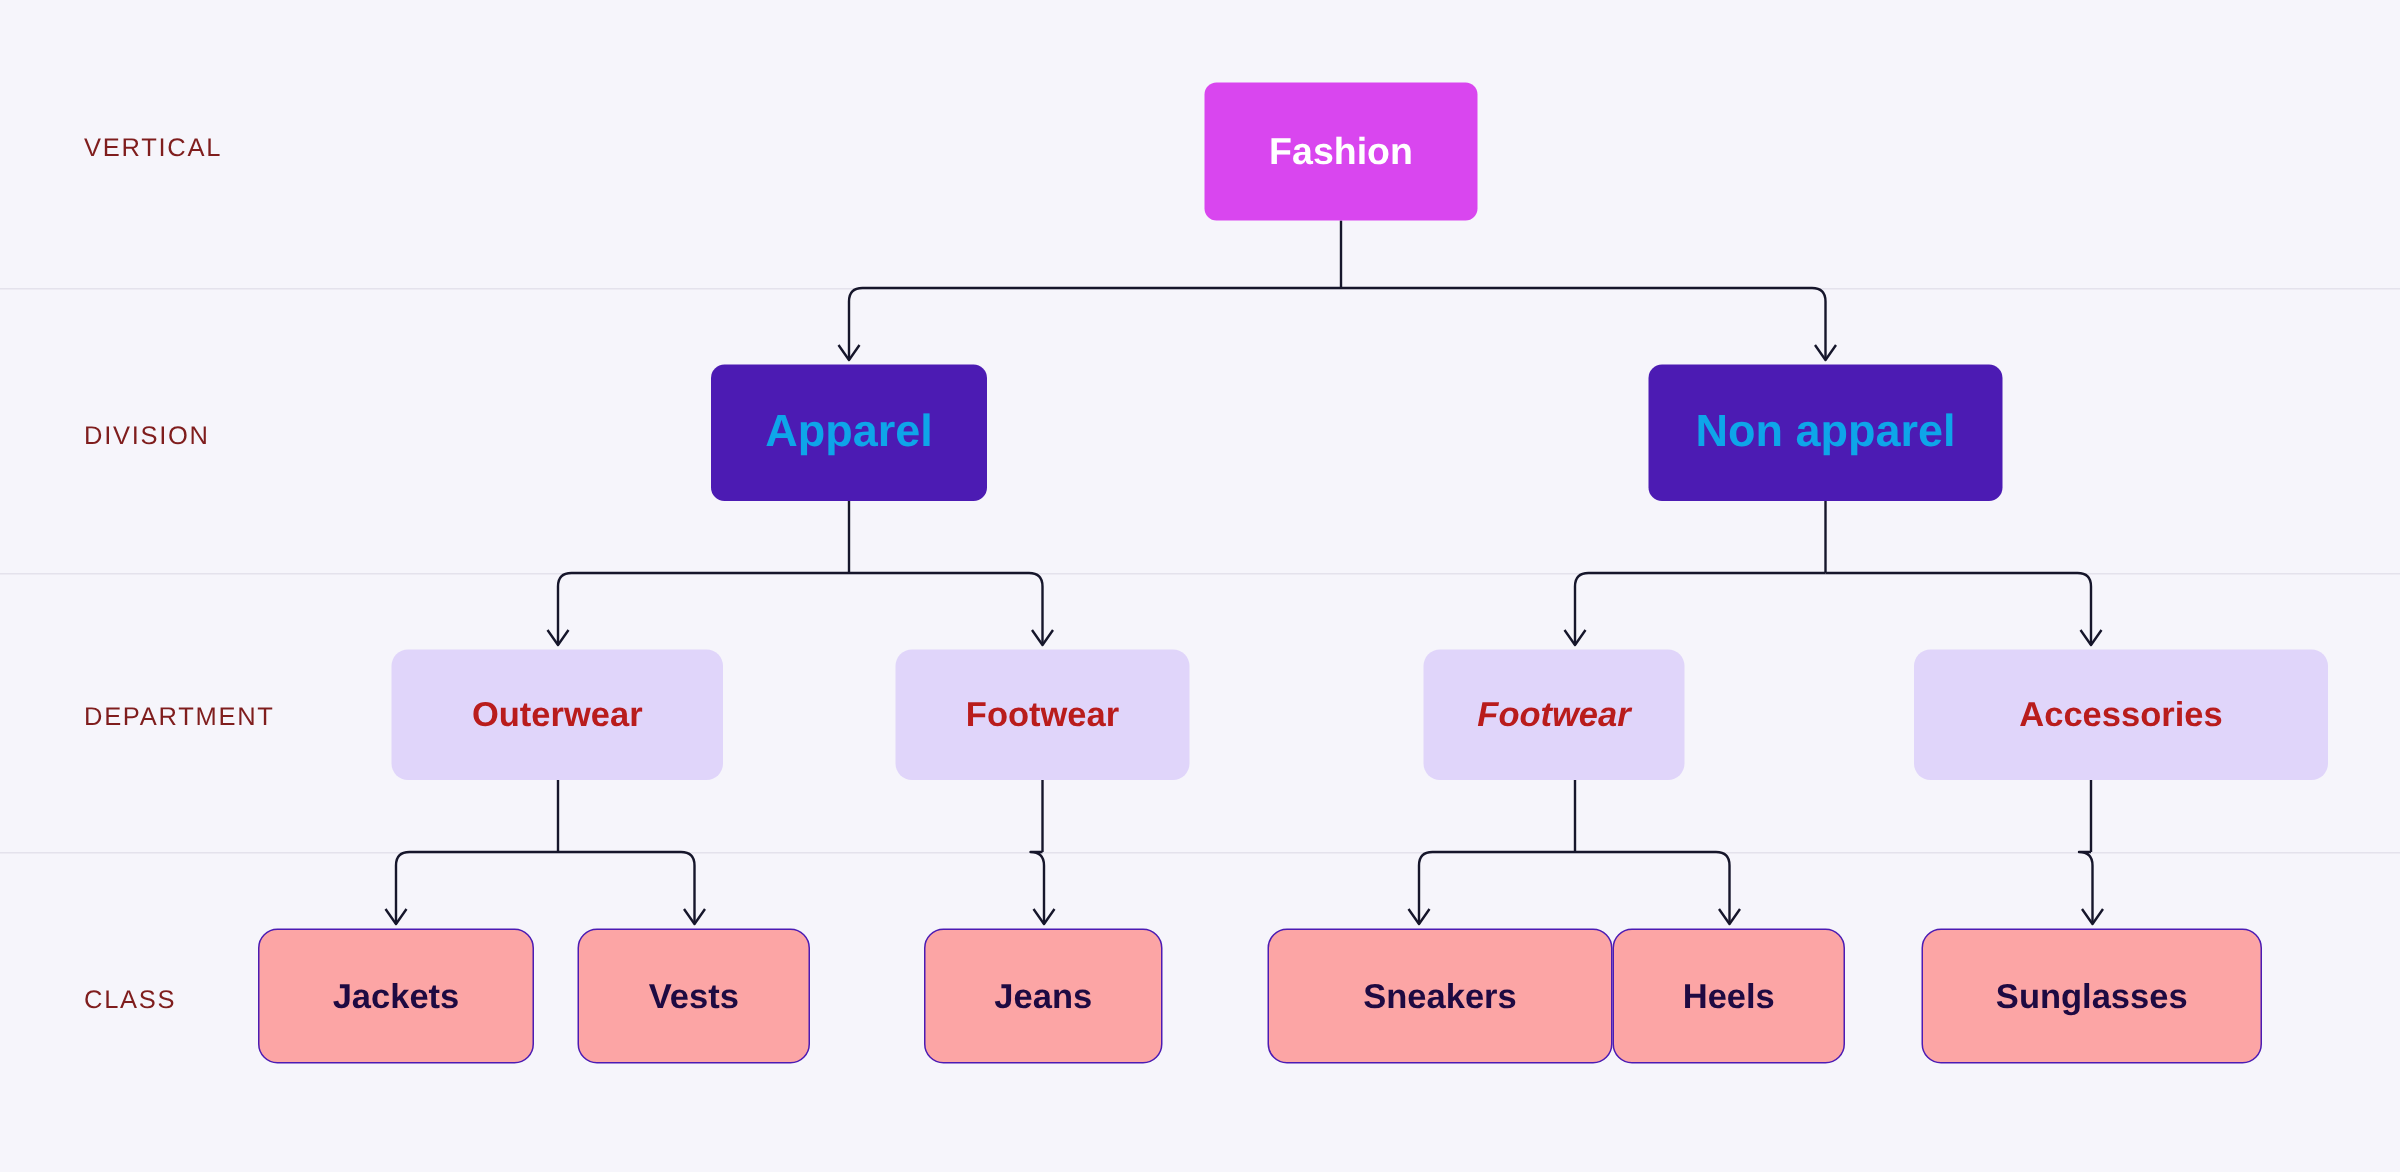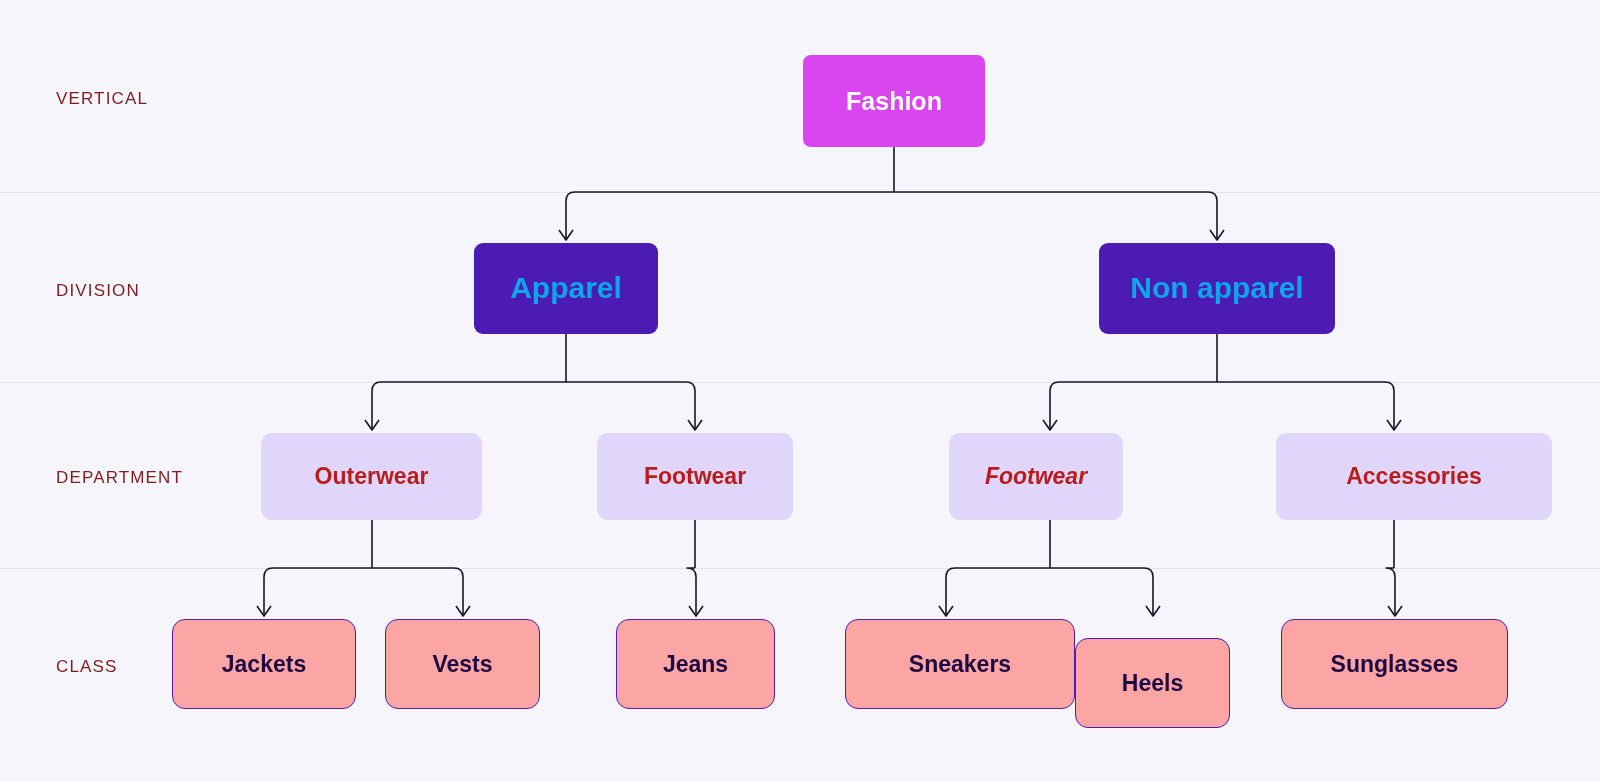--- a/index.html
+++ b/index.html
@@ -191,21 +191,21 @@
       </div>
       <div class="node classnode" style="left: 385px; top: 619px; width: 155px; height: 90px;">
         <span>Vests</span>
       </div>
       <div class="node classnode" style="left: 616px; top: 619px; width: 159px; height: 90px;">
         <span>Jeans</span>
       </div>
       <div class="node classnode" style="left: 845px; top: 619px; width: 230px; height: 90px;">
         <span>Sneakers</span>
       </div>
-      <div class="node classnode" style="left: 1075px; top: 619px; width: 155px; height: 90px; margin-top: 19px;">
+      <div class="node classnode" style="left: 1075px; top: 619px; width: 155px; height: 90px;">
         <span>Heels</span>
       </div>
       <div class="node classnode" style="left: 1281px; top: 619px; width: 227px; height: 90px;">
         <span>Sunglasses</span>
       </div>
     </div>
 
 </div>
 
 </body></html>

